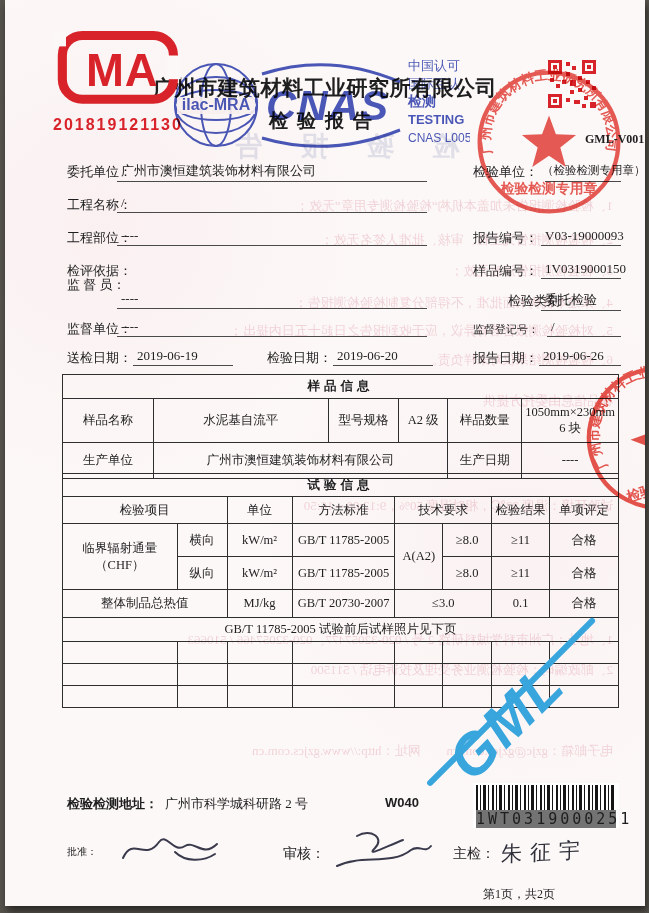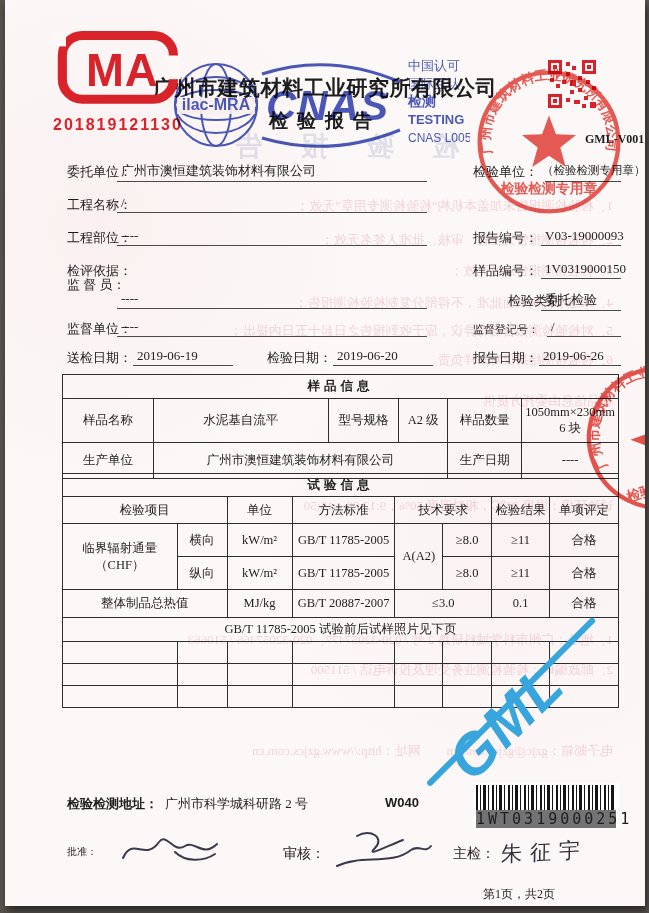--- a/index.html
+++ b/index.html
@@ -297,21 +297,21 @@
       <td>纵向</td>
       <td>kW/m²</td>
       <td>GB/T 11785-2005</td>
       <td>≥8.0</td>
       <td>≥11</td>
       <td>合格</td>
     </tr>
     <tr style="height:28px">
       <td colspan="2">整体制品总热值</td>
       <td>MJ/kg</td>
-      <td>GB/T 20887-2007</td>
+      <td>GB/T 20730-2007</td>
       <td colspan="2">≤3.0</td>
       <td>0.1</td>
       <td>合格</td>
     </tr>
     <tr style="height:24px">
           <td colspan="8">GB/T 11785-2005 试验前后试样照片见下页</td>
         </tr>
     <tr style="height:22px">
           <td></td>
           <td></td>

